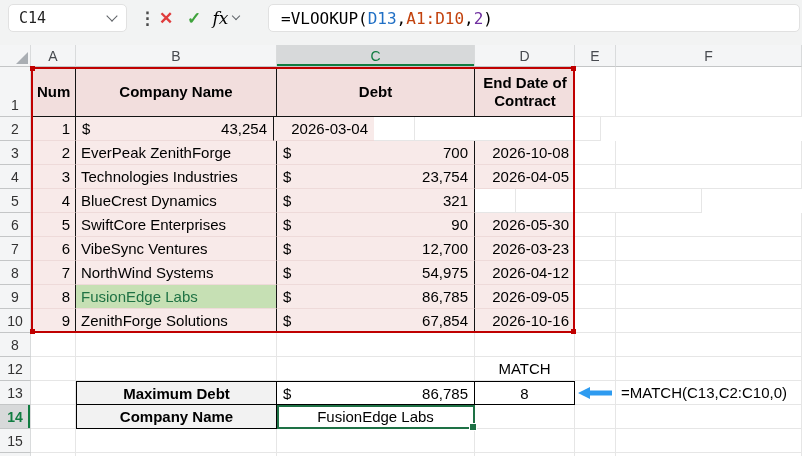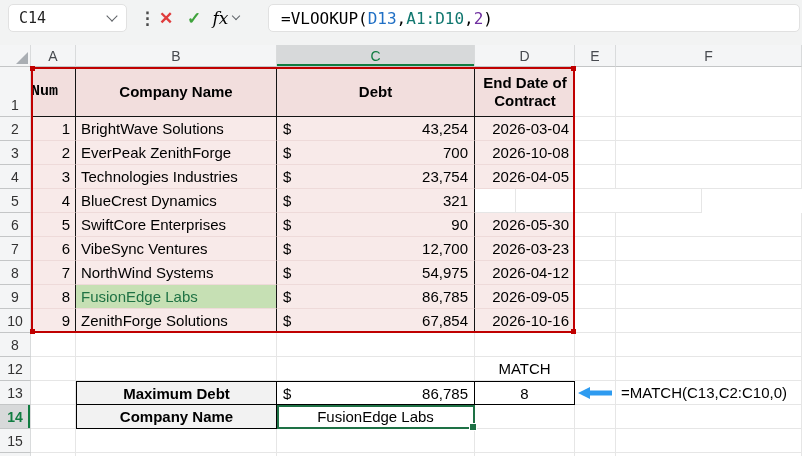--- a/index.html
+++ b/index.html
@@ -40,21 +40,21 @@
       border-width:0 0 12px 12px;border-color:transparent transparent #A9AEB3 transparent;}
   .ch.sel{background:#D7D9DA;color:#107C41;box-shadow:inset 0 -2px 0 #107C41;}
   .rh{width:31px;align-items:flex-end;justify-content:center;padding-bottom:3px;font-size:14px;color:#333;}
   .rh.sel{background:#D7D9DA;color:#107C41;box-shadow:inset -2px 0 0 #107C41;font-weight:bold;}
 
   .cell{box-sizing:border-box;flex:none;display:flex;align-items:center;font-size:15px;color:#000;
         background:#fff;border-right:1px solid #E6E6E6;border-bottom:1px solid #E6E6E6;overflow:hidden;}
   .th{background:#F2DEDD;font-weight:bold;justify-content:center;text-align:center;
       border-right:1px solid #141414;border-bottom:1px solid #141414;}
   .th.wrap{white-space:normal;line-height:1.18;padding:0 3px;}
-  .th.left{justify-content:flex-start;padding-left:0;font-family:Liberation Mono, monospace;}
+  .th.left{justify-content:flex-start;padding-left:6px;}
   .pink{background:#F8EAE9;border-bottom:1px solid #EEDAD9;border-right:1px solid #EEDAD9;}
   .bRk{border-right:1px solid #141414;}
   .noR{border-right:none;}
   .num{justify-content:flex-end;padding-right:5px;}
   .name{justify-content:flex-start;padding-left:5px;}
   .date{justify-content:flex-end;padding-right:6px;}
   .acct{justify-content:space-between;padding:0 6px;}
   .good{background:#C6E0B4;color:#1F7244;}
   .label{background:#F2F2F2;font-weight:bold;justify-content:center;}
   .center{justify-content:center;}
@@ -85,21 +85,21 @@
       <span class="chev"></span>
     </div>
     <div class="dots">⋮</div>
     <div class="fbtn cancel">✕</div>
     <div class="fbtn enter">✓</div>
     <div class="fbtn fx">
       <span>fx</span>
       <span class="chev small"></span>
     </div>
     <div class="formulabox">
-      <span id="formula"><span style="color: rgb(0, 0, 0);">=VLOOKUP(</span><span style="color: rgb(31, 111, 197);">D13</span><span style="color: rgb(0, 0, 0);">,</span><span style="color: #0f766e;">A1:D10</span><span style="color: rgb(0, 0, 0);">,</span><span style="color: rgb(112, 48, 160);">2</span><span style="color: rgb(0, 0, 0);">)</span></span>
+      <span id="formula"><span style="color: rgb(0, 0, 0);">=VLOOKUP(</span><span style="color: rgb(31, 111, 197);">D13</span><span style="color: rgb(0, 0, 0);">,</span><span style="color: #c2410c;">A1:D10</span><span style="color: rgb(0, 0, 0);">,</span><span style="color: rgb(112, 48, 160);">2</span><span style="color: rgb(0, 0, 0);">)</span></span>
     </div>
   </div>
 
   <div class="sheet" id="sheet">
       <div class="hrow">
         <div class="ch corner" style="width: 31px;">
           <div class="tri"></div>
         </div>
         <div class="ch" style="width: 45px;">A</div>
         <div class="ch" style="width: 201px;">B</div>
@@ -113,21 +113,20 @@
         <div class="cell th left" style="width: 45px;">Num</div>
         <div class="cell th" style="width: 201px;">Company Name</div>
         <div class="cell th" style="width: 198px;">Debt</div>
         <div class="cell th wrap noR" style="width: 100px;">End Date of Contract</div>
         <div class="cell " style="width: 41px;"></div>
         <div class="cell " style="width: 186px;"></div>
       </div>
       <div class="row" style="height: 24px;">
         <div class="rh">2</div>
         <div class="cell pink num bRk" style="width: 45px;">1</div>
-        <div class="cell pink name bRk" style="width: 201px;">BrightWave Solutions</div>
         <div class="cell pink acct bRk" style="width: 198px;">
           <div>$</div>
           <div>43,254</div>
         </div>
         <div class="cell pink date noR" style="width: 100px;">2026-03-04</div>
         <div class="cell " style="width: 41px;"></div>
         <div class="cell " style="width: 186px;"></div>
       </div>
       <div class="row" style="height: 24px;">
         <div class="rh">3</div>

